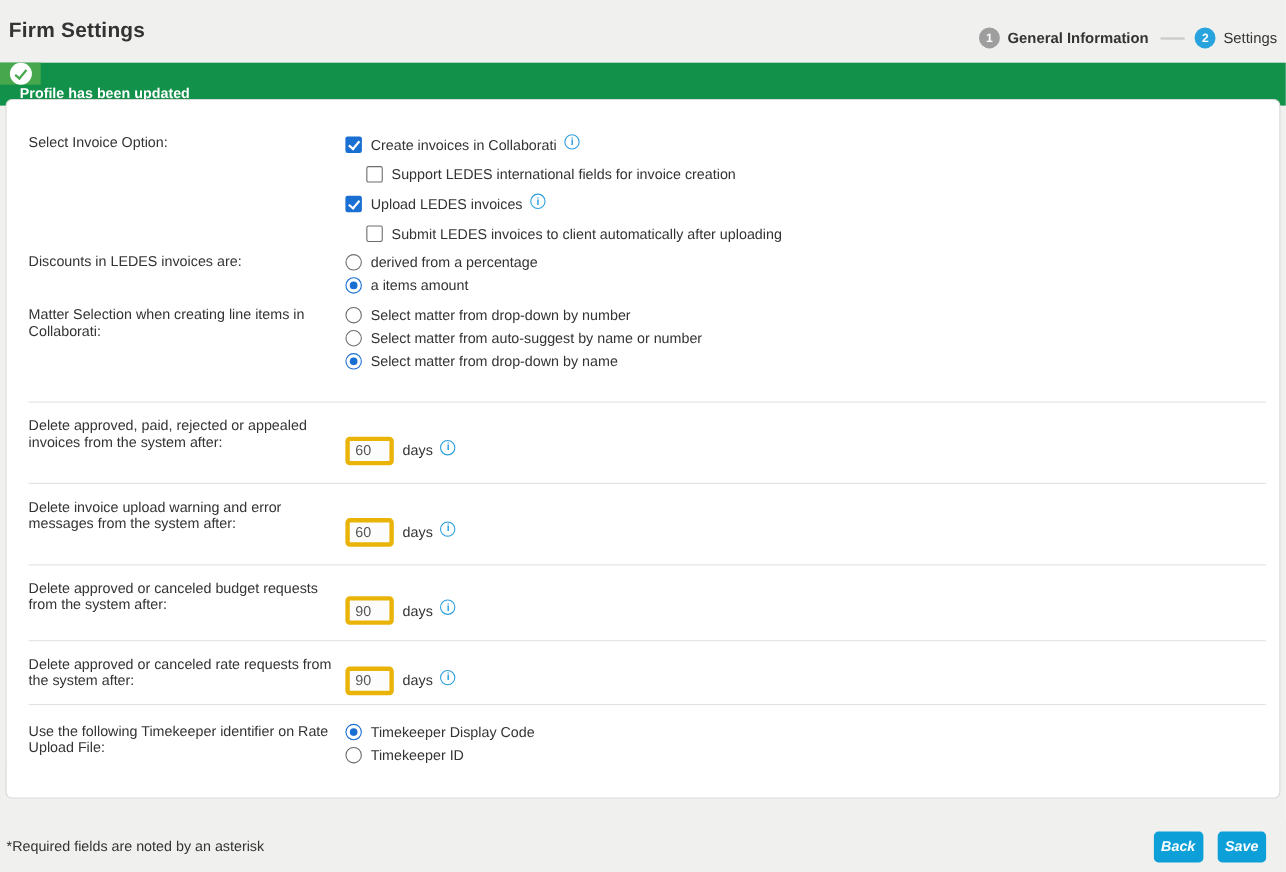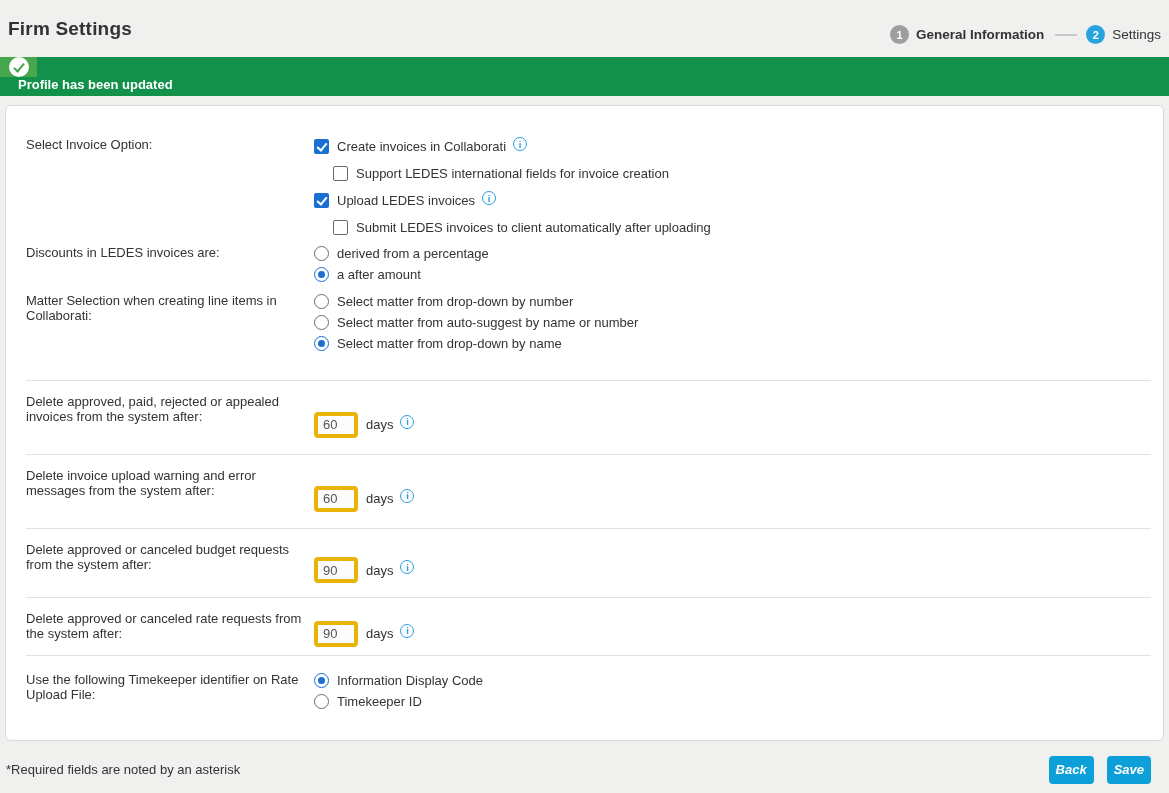--- a/index.html
+++ b/index.html
@@ -20,21 +20,21 @@
 
   
   .banner { height: 39px; background: #12914b; display: flex; align-items: stretch; flex-direction: column; }
   .banner-icon-box { width: 37px; background: #46a74d; display: flex; align-items: center; justify-content: center; flex-shrink: 0; }
   .banner-check { width: 20px; height: 20px; background: #fff; border-radius: 50%; position: relative; }
   .banner-check::after { content: ""; position: absolute; left: 7px; top: 4px; width: 4px; height: 9px;
                          border: solid #46a74d; border-width: 0 2.5px 2.5px 0; transform: rotate(40deg); }
   .banner-text { color: #fff; font-weight: bold; font-size: 13px; display: flex; align-items: center; margin-left: 18px; }
 
   
-  .panel { position: absolute; left: 5px; right: 5px; top: 105px; height: 636px; background: #fff;
+  .panel { position: absolute; left: 5px; right: 5px; top: 90px; height: 636px; background: #fff;
            border: 1px solid #d9d9d9; border-radius: 6px; padding-top: 31px; overflow: hidden; }
 
   .form-row { display: flex; padding-left: 20px; }
   .flabel { width: 288px; font-size: 13px; color: #333; line-height: 15px; flex-shrink: 0; padding-right: 12px; }
   .fcontrol { font-size: 13px; color: #333; }
 
   .opt-line { display: flex; align-items: center; height: 19px; margin-bottom: 8px; }
   .opt-line.indent { margin-left: 19px; }
   .radio-line { display: flex; align-items: center; height: 17px; margin-bottom: 4px; }
   .opt-label { margin-left: 8px; font-size: 13px; color: #333; white-space: nowrap; }
@@ -131,21 +131,21 @@
 
     <div class="form-row">
       <div class="flabel">Discounts in LEDES invoices are:</div>
       <div class="fcontrol">
         <div class="radio-line">
           <span class="rd"></span>
           <span class="opt-label">derived from a percentage</span>
         </div>
         <div class="radio-line">
           <span class="rd selected"></span>
-          <span class="opt-label">a after amount</span>
+          <span class="opt-label">a items amount</span>
         </div>
       </div>
     </div>
 
     <div class="form-row" style="margin-top:6px;">
       <div class="flabel">Matter Selection when creating line items in Collaborati:</div>
       <div class="fcontrol">
         <div class="radio-line">
           <span class="rd"></span>
           <span class="opt-label">Select matter from drop-down by number</span>
@@ -201,21 +201,21 @@
         <span class="info-icon days-info">i</span>
       </div>
     </div>
     <div class="divider"></div>
 
     <div class="tk-sec">
       <div class="flabel">Use the following Timekeeper identifier on Rate Upload File:</div>
       <div class="fcontrol">
         <div class="radio-line">
           <span class="rd selected"></span>
-          <span class="opt-label">Information Display Code</span>
+          <span class="opt-label">Timekeeper Display Code</span>
         </div>
         <div class="radio-line">
           <span class="rd"></span>
           <span class="opt-label">Timekeeper ID</span>
         </div>
       </div>
     </div>
 
   </div>
 

